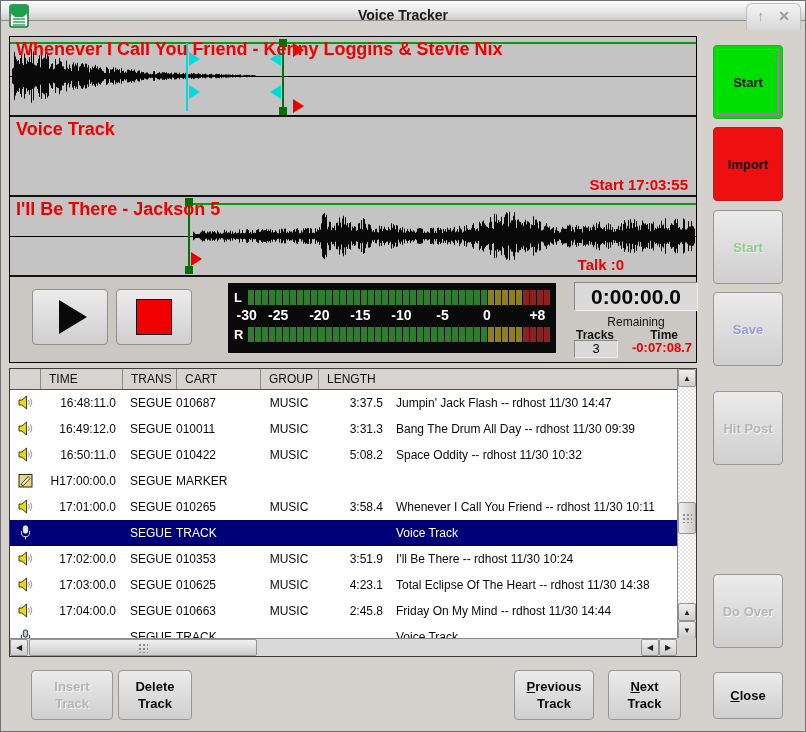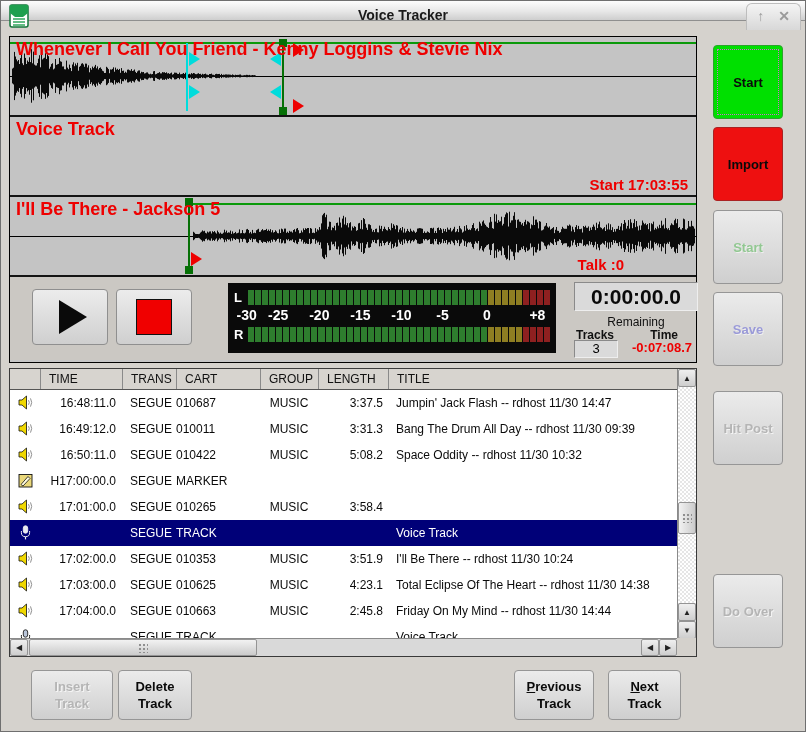--- a/index.html
+++ b/index.html
@@ -1027,21 +1027,20 @@
   </div>
 
   <div class="logframe">
     <div class="loghead" id="loghead">
         <span class="hc c0"></span>
         <span class="hc c1">TIME</span>
         <span class="hc c2">TRANS</span>
         <span class="hc c3">CART</span>
         <span class="hc c4">GROUP</span>
         <span class="hc c5">LENGTH</span>
-        <span class="hc c6">TITLE</span>
       </div>
     <div class="logbody" id="logbody">
         <div class="trow">
     <span class="cell c0"><svg width="15" height="15" viewBox="0 0 15 15">
               <polygon points="1,5 4,5 8.5,1 8.5,14 4,10 1,10" fill="#f0d800" stroke="#111" stroke-width="0.8"></polygon>
               <path d="M10.5 5.2 q1.6 2.3 0 4.6 M12.5 3.4 q2.4 4.1 0 8.2" fill="none" stroke="#909090" stroke-width="1"></path>
             </svg></span>
     <span class="cell c1">16:48:11.0</span>
     <span class="cell c2">SEGUE</span>
     <span class="cell c3">010687</span>
@@ -1087,20 +1086,21 @@
         <div class="trow">
     <span class="cell c0"><svg width="15" height="15" viewBox="0 0 15 15">
               <polygon points="1,5 4,5 8.5,1 8.5,14 4,10 1,10" fill="#f0d800" stroke="#111" stroke-width="0.8"></polygon>
               <path d="M10.5 5.2 q1.6 2.3 0 4.6 M12.5 3.4 q2.4 4.1 0 8.2" fill="none" stroke="#909090" stroke-width="1"></path>
             </svg></span>
     <span class="cell c1">17:01:00.0</span>
     <span class="cell c2">SEGUE</span>
     <span class="cell c3">010265</span>
     <span class="cell c4">MUSIC</span>
     <span class="cell c5">3:58.4</span>
+    <span class="cell c6">Whenever I Call You Friend -- rdhost 11/30 10:11</span>
   </div>
         <div class="trow selected">
     <span class="cell c0"><svg width="15" height="15" viewBox="0 0 15 15">
               <rect x="5.3" y="0.8" width="4.4" height="7.4" rx="2.2" fill="#e9e9f2" stroke="#f0f0f0" stroke-width="0.9"></rect>
               <path d="M3.4 6 v1.6 a4.1 4.1 0 0 0 8.2 0 V6" fill="none" stroke="#f0f0f0" stroke-width="1"></path>
               <line x1="7.5" y1="12" x2="7.5" y2="14.4" stroke="#f0f0f0" stroke-width="1.2"></line>
             </svg></span>
     <span class="cell c1"></span>
     <span class="cell c2">SEGUE</span>
     <span class="cell c3">TRACK</span>
@@ -1190,20 +1190,23 @@
     </div>
   <div class="btn rb disabled dis-blue" style="top:291px">
       <span>Save</span>
     </div>
   <div class="btn rb disabled" style="top:390px">
       <span>Hit Post</span>
     </div>
   <div class="btn rb disabled" style="top:573px">
       <span>Do Over</span>
     </div>
+  <div class="btn rb" style="top:671px;height:47px">
+    <span><u>C</u><span>lose</span></span>
+  </div>
 
   <div class="btn disabled" style="left:30px;top:669px;width:82px;height:50px">
     <span><u></u><span>Insert</span></span>
     <span>Track</span>
   </div>
   <div class="btn" style="left:117px;top:669px;width:74px;height:50px">
     <span><u></u><span>Delete</span></span>
     <span>Track</span>
   </div>
   <div class="btn" style="left:513px;top:669px;width:80px;height:50px">

